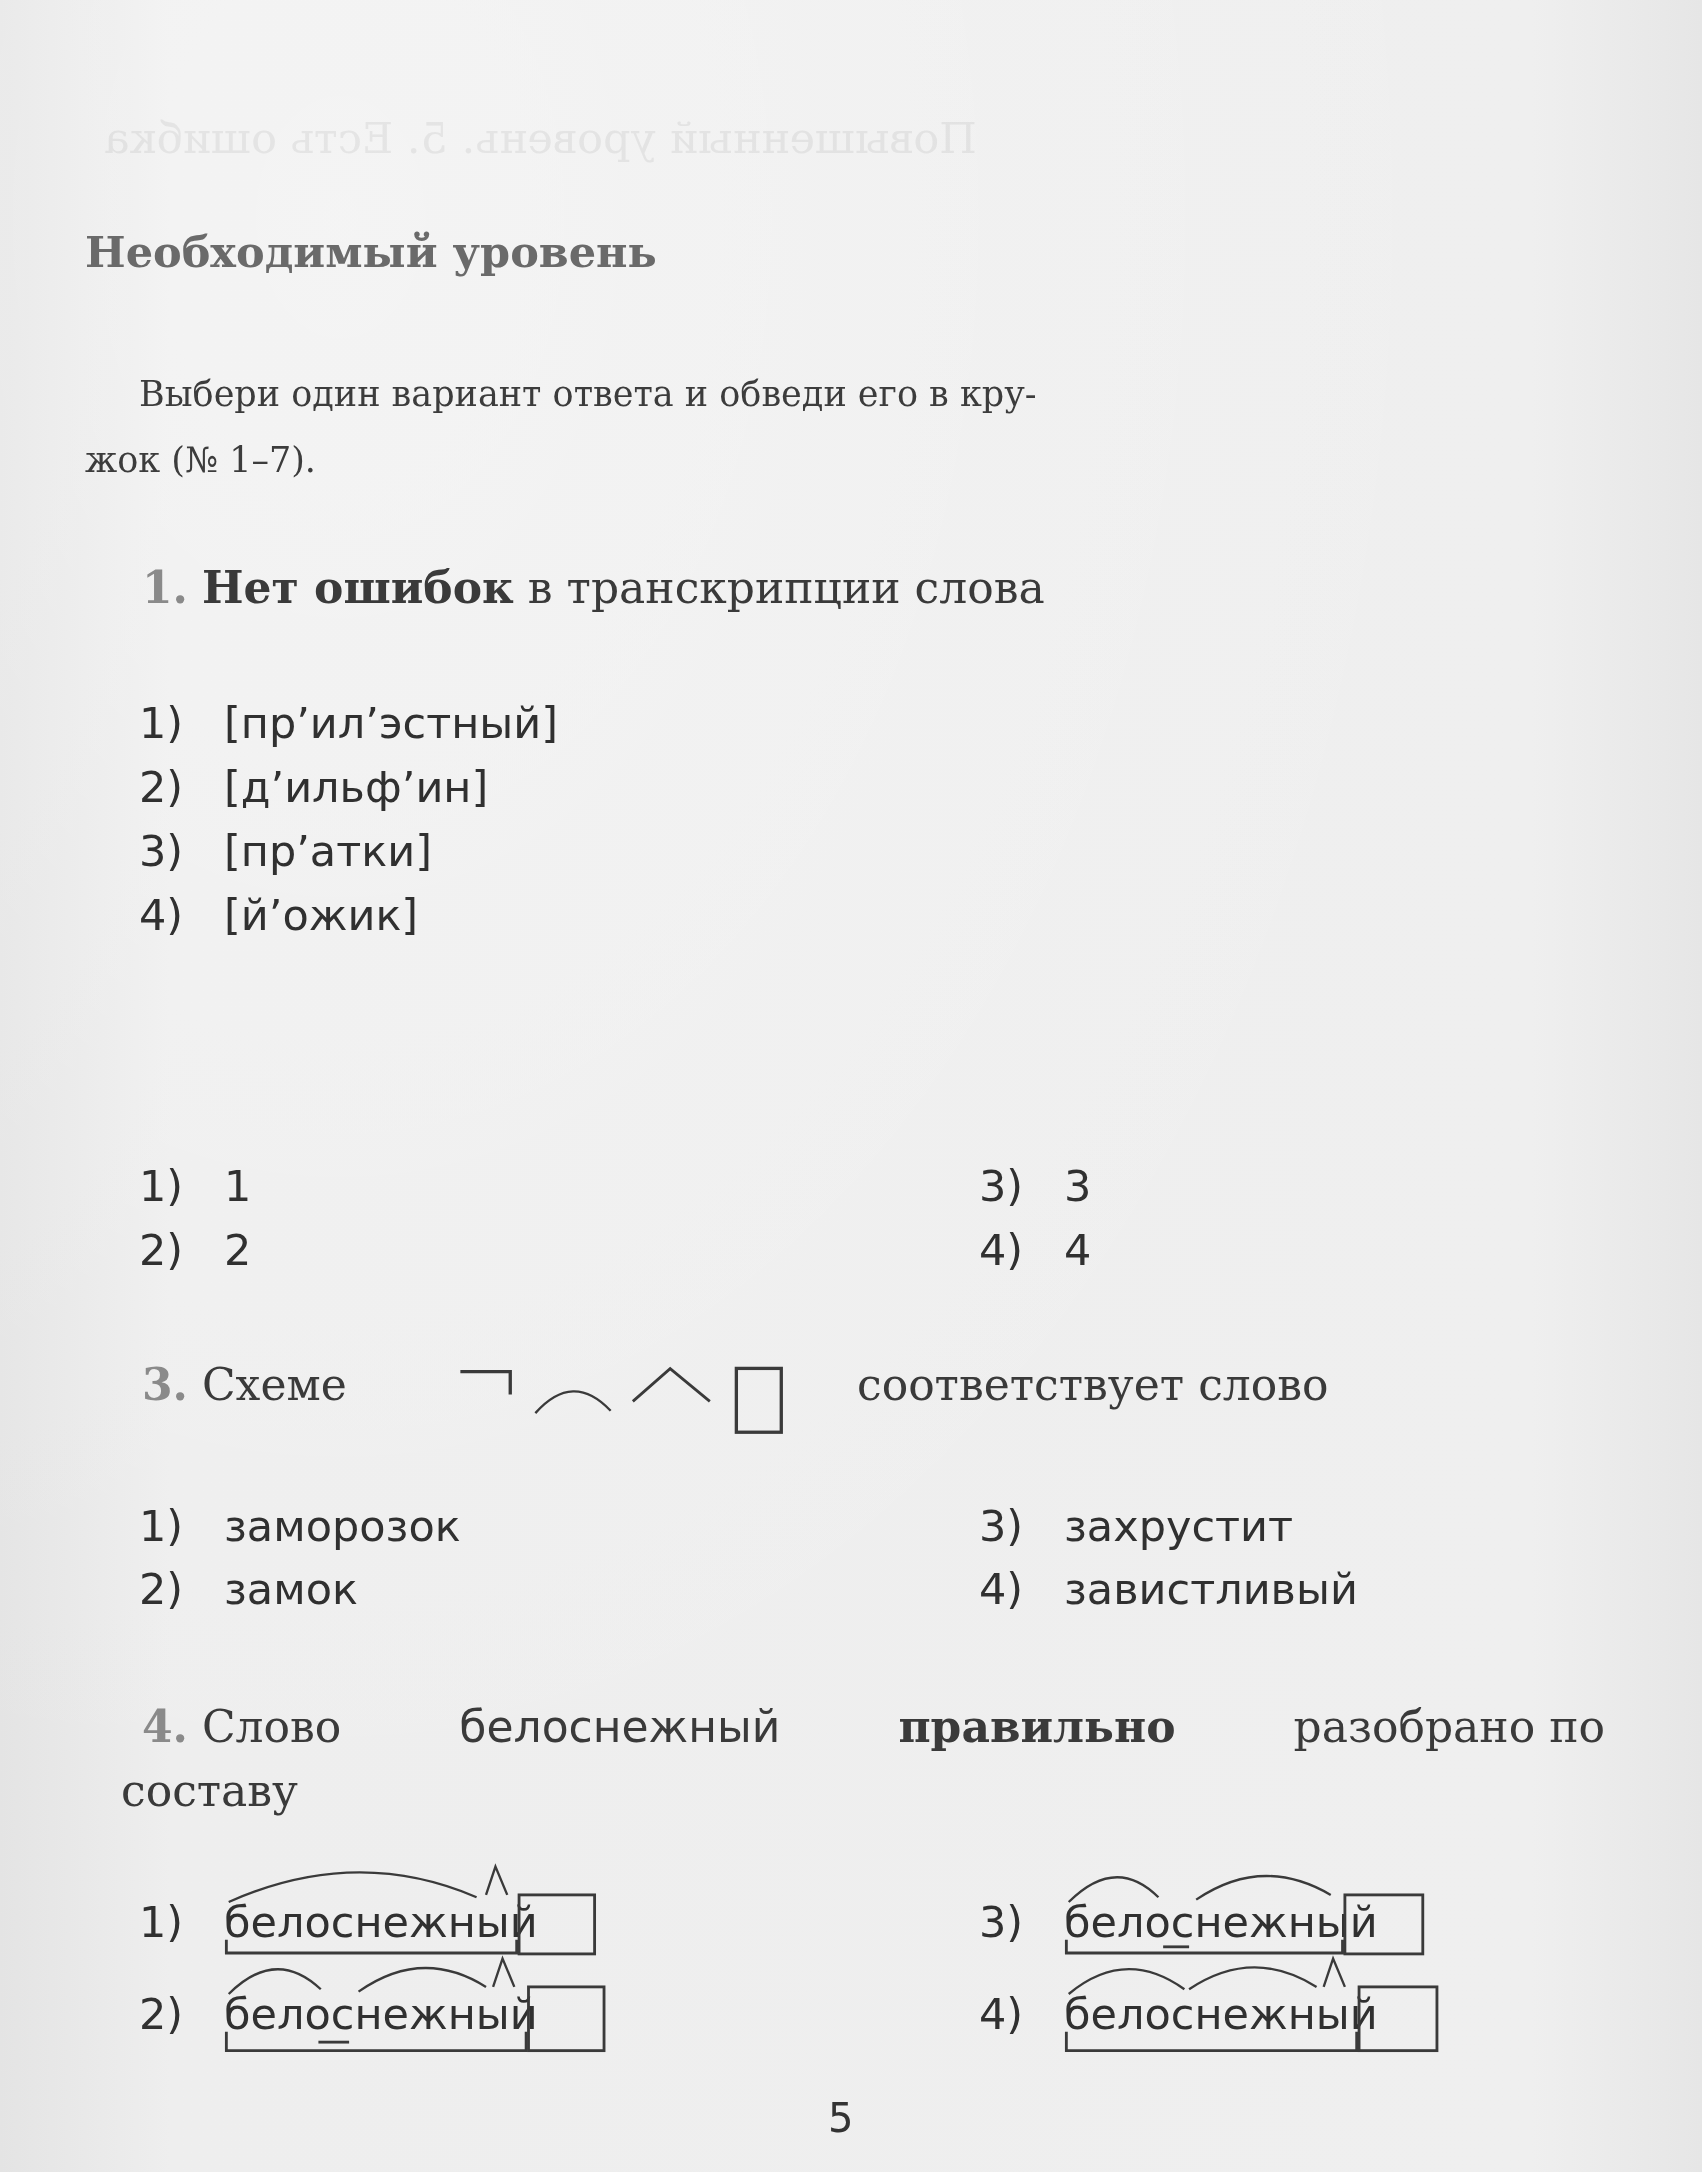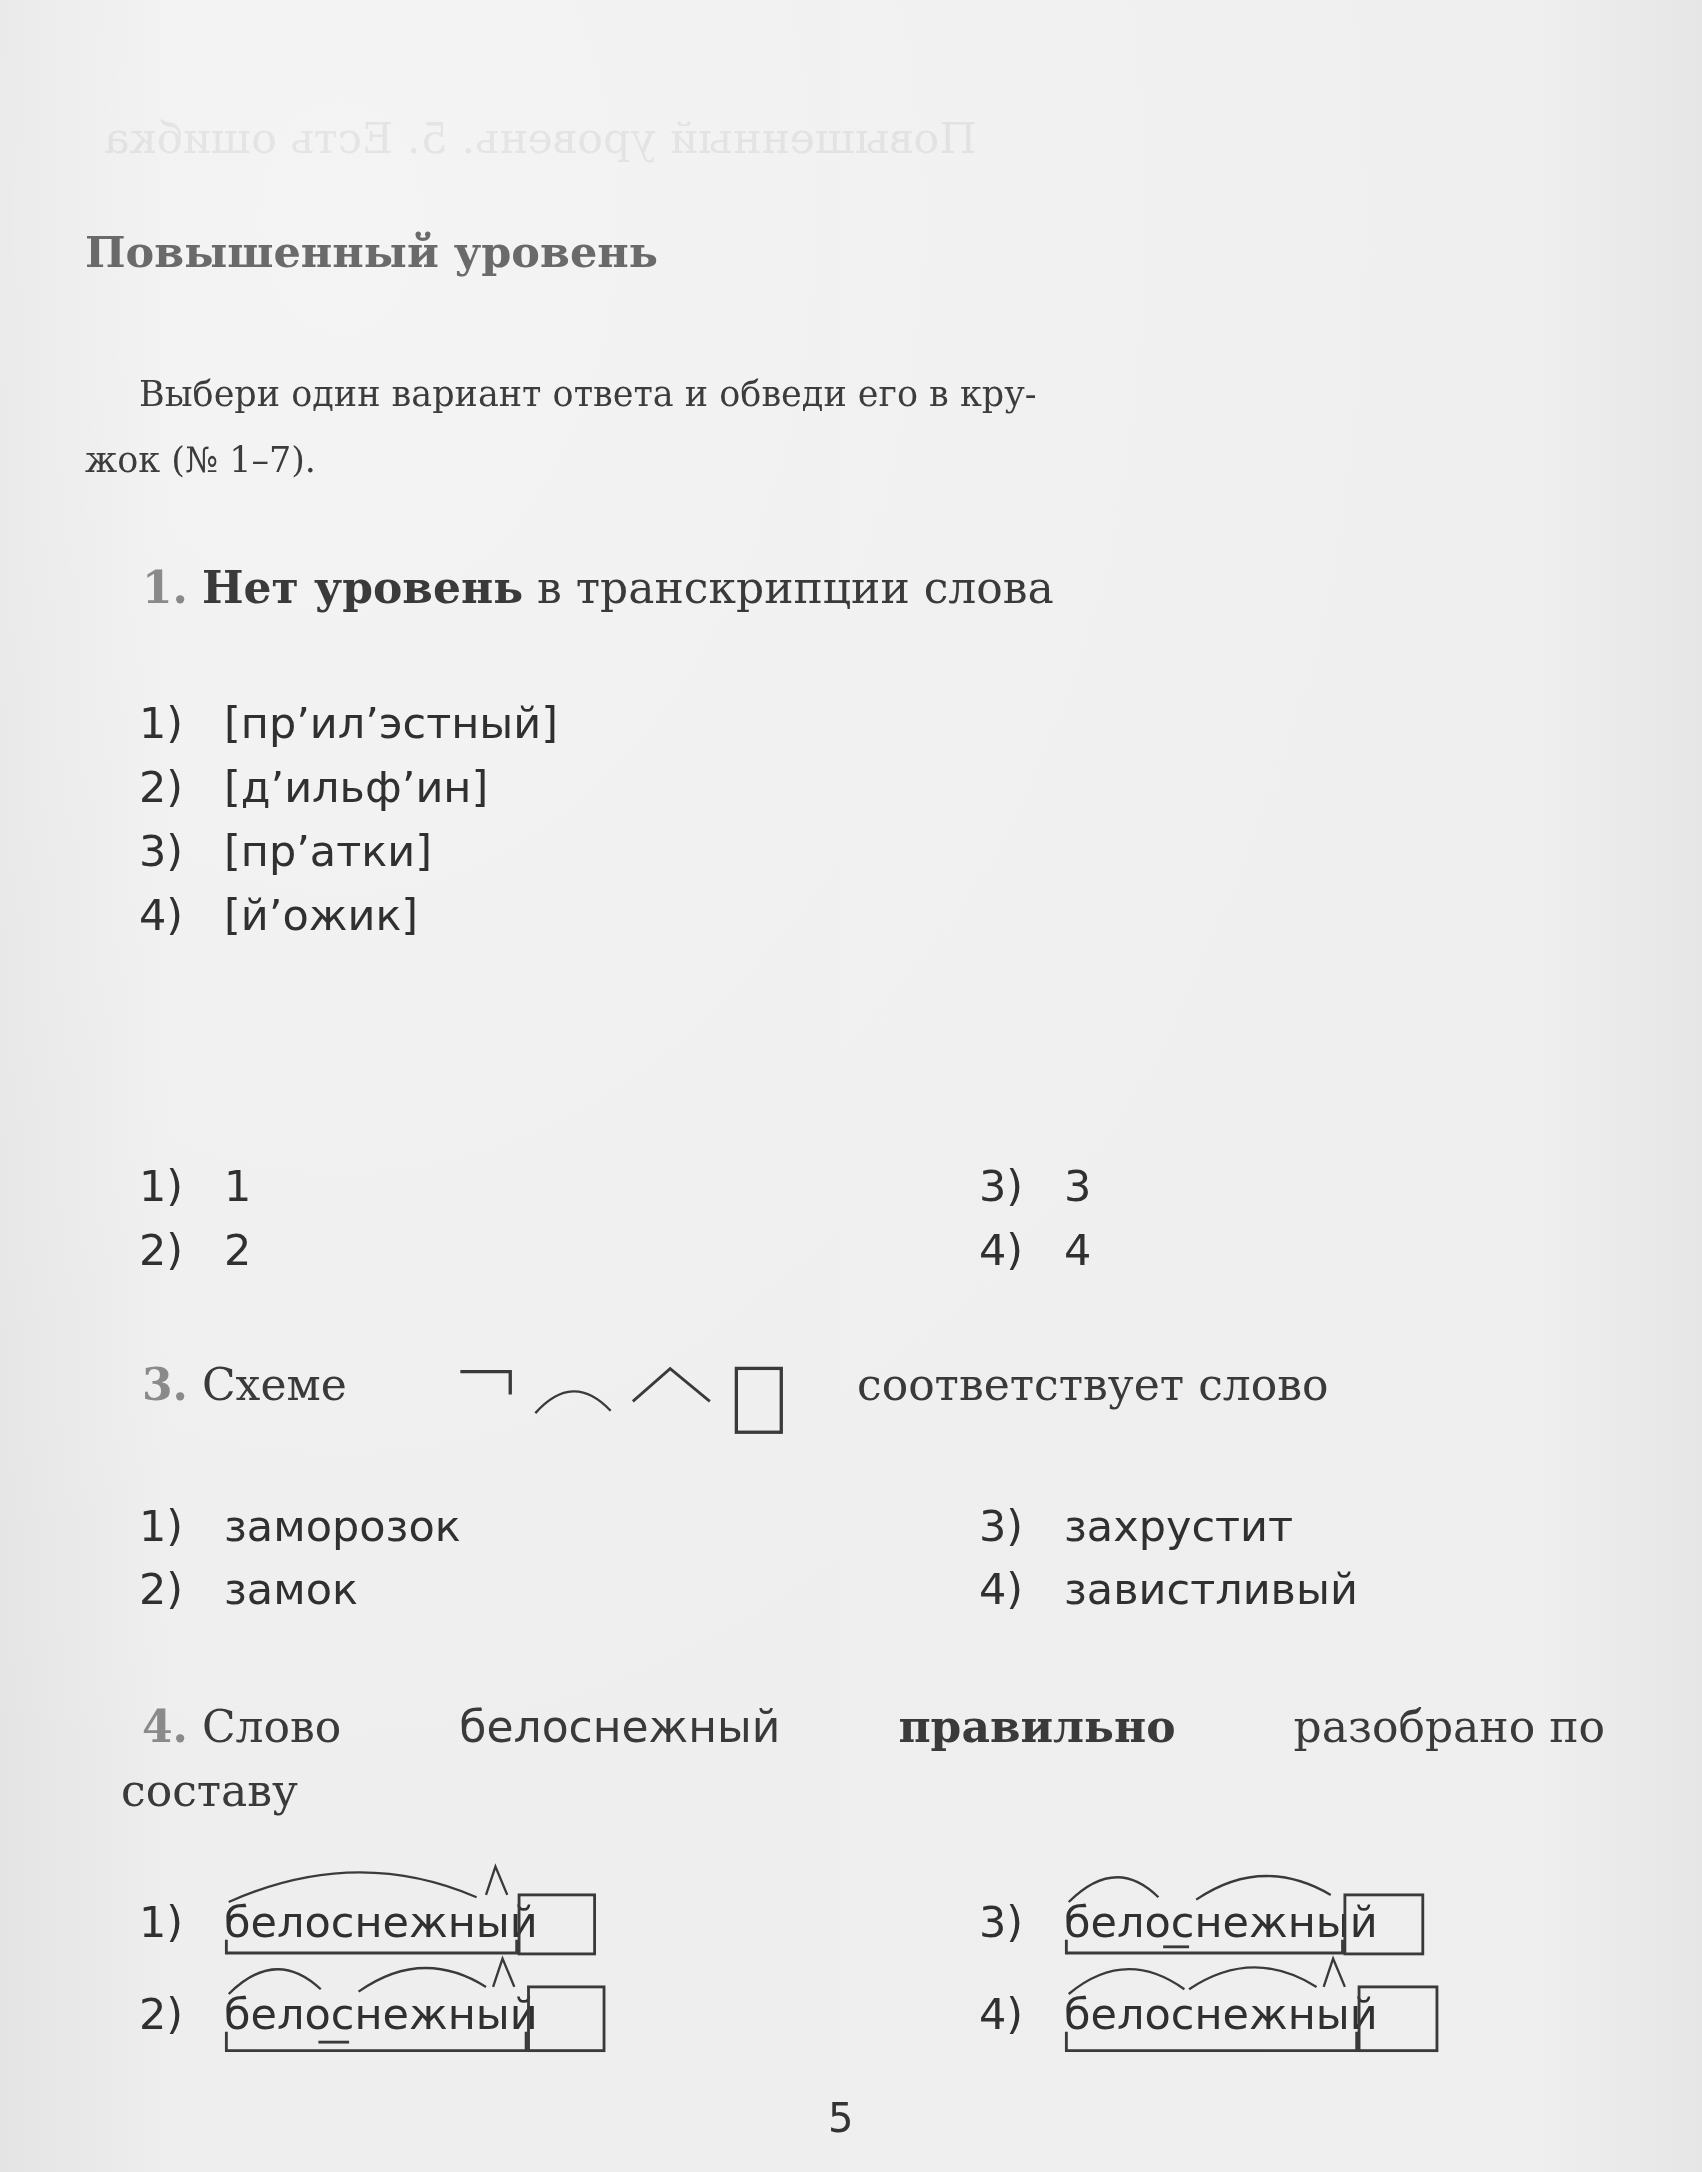--- a/index.html
+++ b/index.html
@@ -37,28 +37,28 @@
   .morph .word { font-family:"DejaVu Sans", sans-serif; font-size:43px; color:#303030; position:absolute; top:0; left:0; white-space:nowrap; }
 </style>
 </head>
 <body>
 
 <div class="page">
 
   <div class="abs ghost" style="left:104px;top:113px;">Повышенный уровень. 5. Есть ошибка</div>
 
 
-  <div class="abs level">Повышенный уровень</div>
+  <div class="abs level">Необходимый уровень</div>
 
   <div class="abs instr" style="left:139px;top:361px;">Выбери один вариант ответа и обведи его в кру-</div>
   <div class="abs instr" style="left:85px;top:427px;">жок (№ 1–7).</div>
 
   <div class="abs qhead" style="left:142px;top:562px;">
     <span class="qnum">1.</span>
-    <span class="b">Нет уровень</span>
+    <span class="b">Нет ошибок</span>
     <span>в транскрипции слова</span>
   </div>
   <div class="abs opt" style="left:139px;top:698px;">
     <span class="n">1)</span><span>[пр’ил’эстный]</span>
   </div>
   <div class="abs opt" style="left:139px;top:762px;">
     <span class="n">2)</span><span>[д’ильф’ин]</span>
   </div>
   <div class="abs opt" style="left:139px;top:826px;">
     <span class="n">3)</span><span>[пр’атки]</span>

